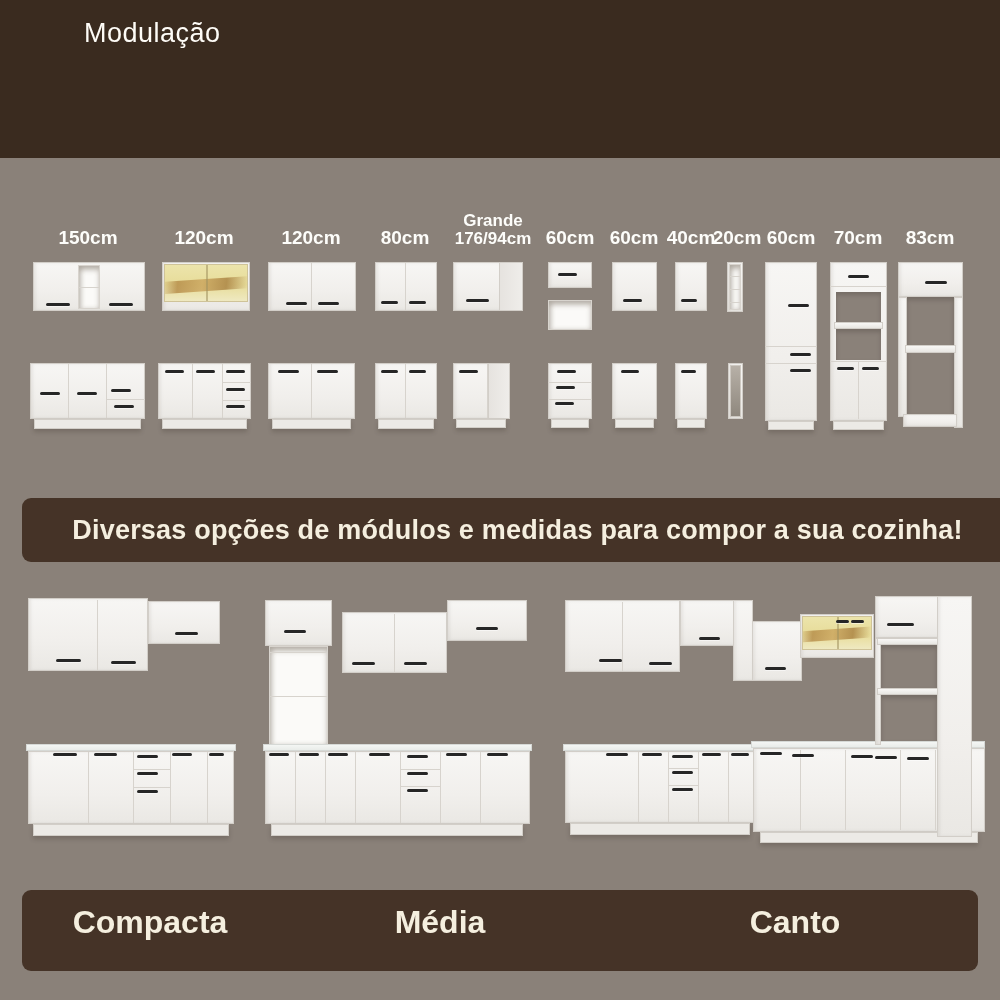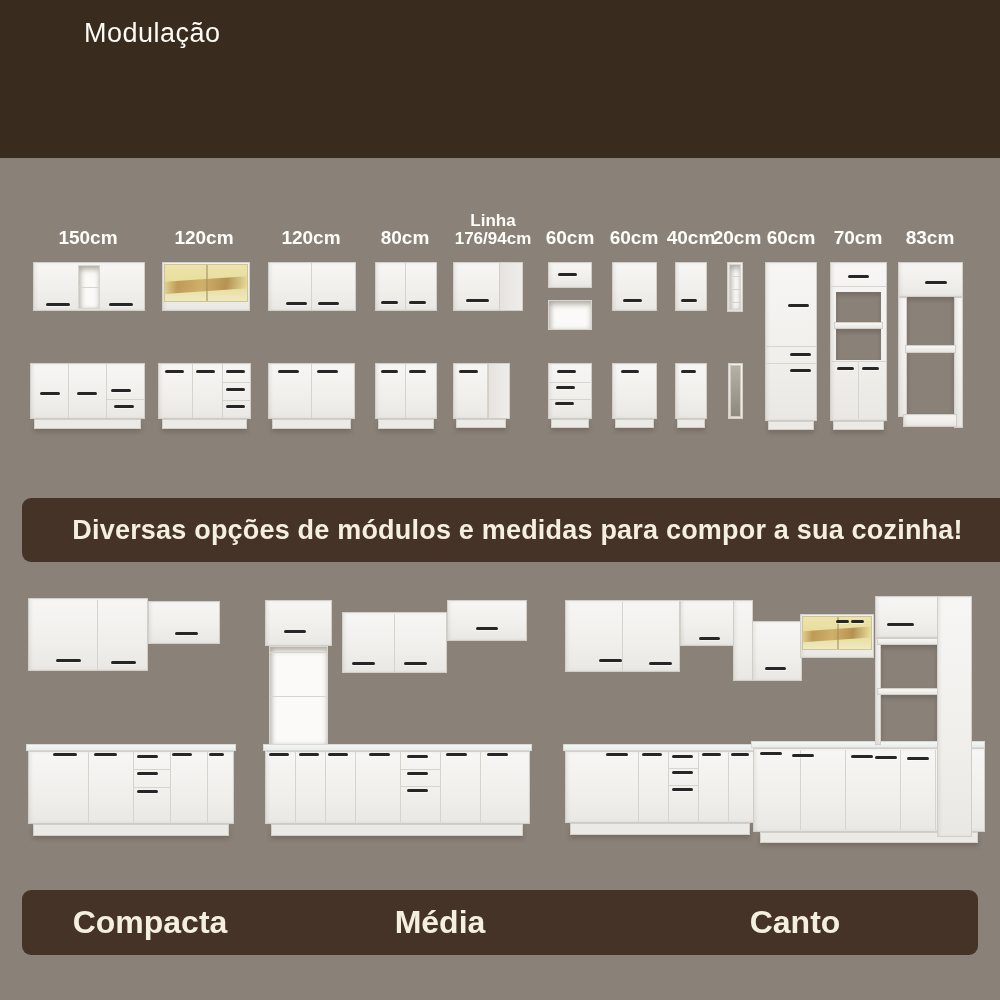--- a/index.html
+++ b/index.html
@@ -31,39 +31,39 @@
          background:linear-gradient(100deg,rgba(176,138,70,0) 0%,#b48a46 18%,#caa45c 45%,#a87f3e 72%,rgba(168,127,62,0) 96%);}
   .glass .mullion{position:absolute;top:0;bottom:0;width:2px;background:rgba(160,145,95,.55);}
   .vline{position:absolute;width:1px;background:#d7d3cd;}
   .hline{position:absolute;height:1px;background:#d7d3cd;}
   .handle{position:absolute;height:3px;background:#262626;border-radius:2px;box-shadow:0 1px 0 rgba(255,255,255,.5);}
   
   .bar{position:absolute;left:22px;width:956px;background:#453327;border-radius:9px;}
   .banner-bar{top:498px;height:64px;padding-left:35px;}
   .banner-text{position:absolute;left:0;right:0;top:0;line-height:64px;text-align:center;
                font-size:27px;font-weight:bold;color:#f5efdf;letter-spacing:.2px;}
-  .footer-bar{top:890px;height:65px;}
+  .footer-bar{top:890px;height:81px;}
   .klabel{position:absolute;top:0;line-height:65px;transform:translateX(-50%);
           font-size:32px;font-weight:bold;color:#f5efdf;}
 </style>
 </head>
 <body>
 
 <div class="canvas">
 
   <div class="header">
     <div class="kicker">Modulação</div>
   </div>
 
   <div class="mlabel" style="left:88px;top:227px">150cm</div>
   <div class="mlabel" style="left:204px;top:227px">120cm</div>
   <div class="mlabel" style="left:311px;top:227px">120cm</div>
   <div class="mlabel" style="left:405px;top:227px">80cm</div>
   <div class="mlabel2" style="left:493px;top:212px">
-    <div>Linha</div>
+    <div>Grande</div>
     <div>176/94cm</div>
   </div>
   <div class="mlabel" style="left:570px;top:227px">60cm</div>
   <div class="mlabel" style="left:634px;top:227px">60cm</div>
   <div class="mlabel" style="left:691px;top:227px">40cm</div>
   <div class="mlabel" style="left:737px;top:227px">20cm</div>
   <div class="mlabel" style="left:791px;top:227px">60cm</div>
   <div class="mlabel" style="left:858px;top:227px">70cm</div>
   <div class="mlabel" style="left:930px;top:227px">83cm</div>
 

